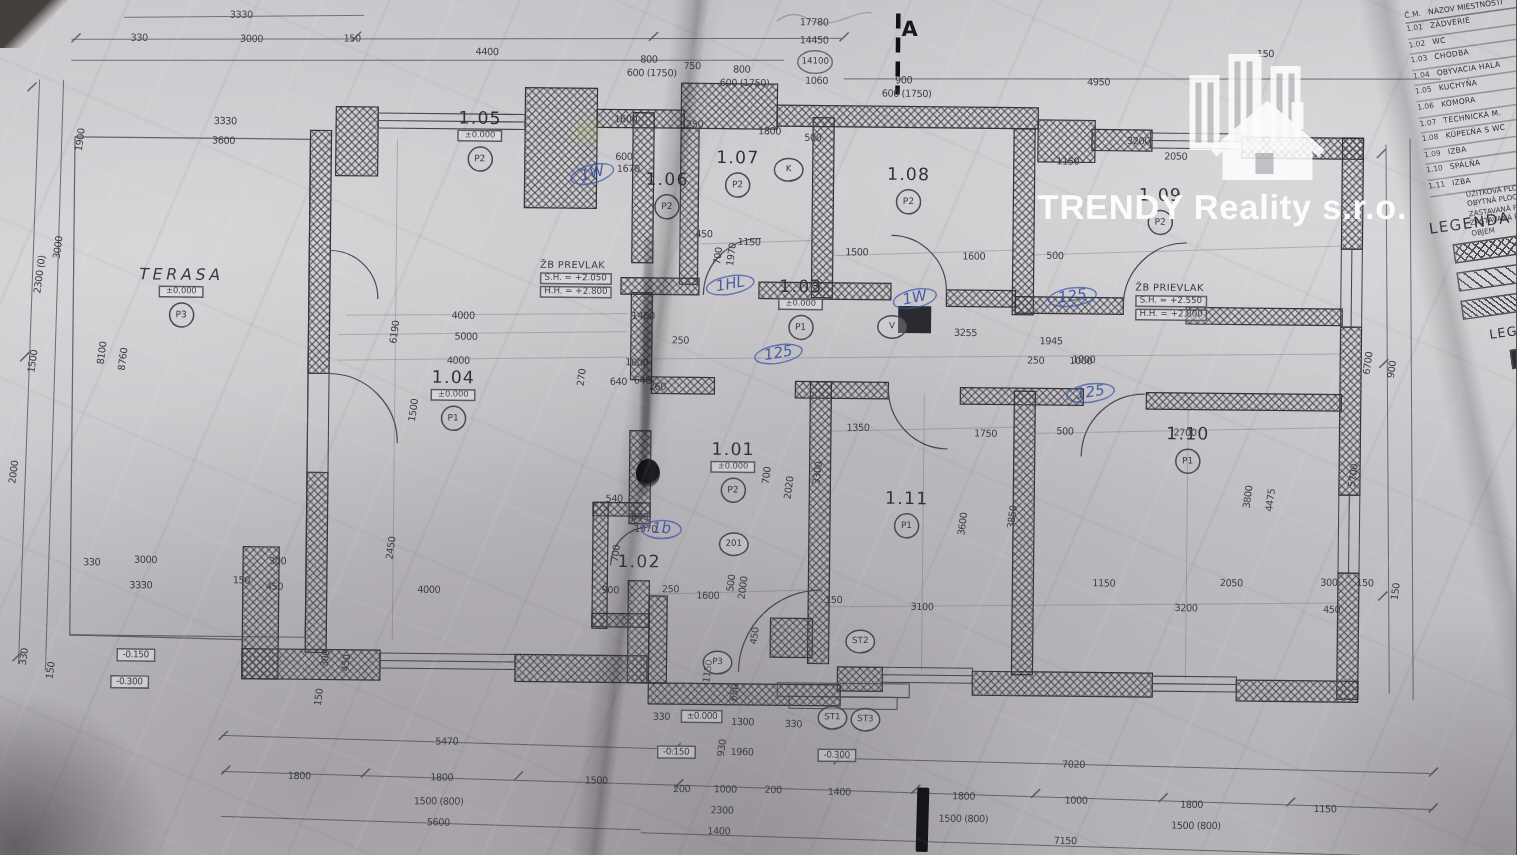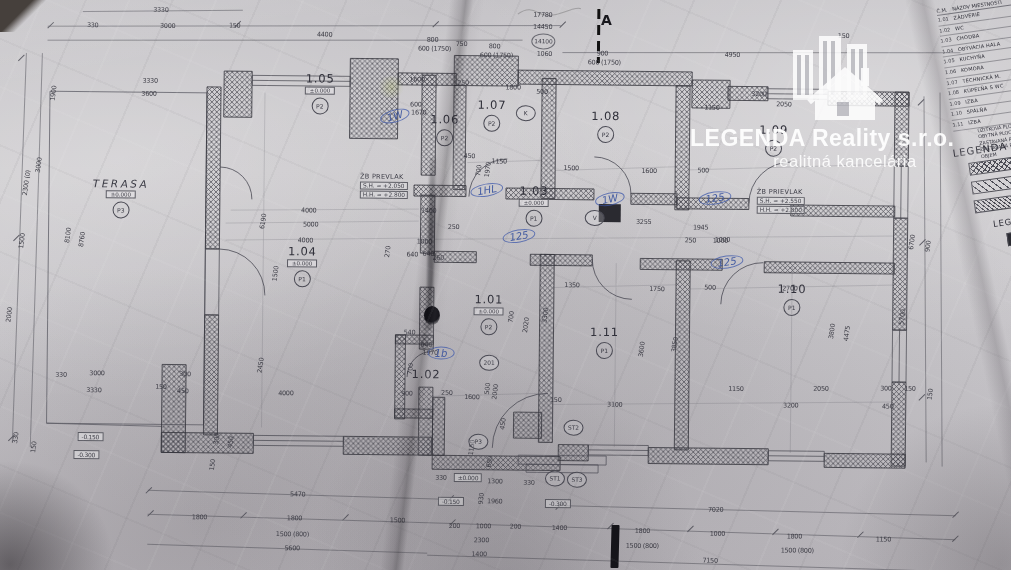--- a/index.html
+++ b/index.html
@@ -537,17 +537,16 @@
             <rect x="46" y="13" width="4" height="54"></rect>
           <rect x="66" y="21" width="4" height="46"></rect>
             <rect x="74" y="21" width="4" height="46"></rect>
         </g>
         <path d="M30,72 L60,46 L90,72 L90,92 L30,92 Z" fill="rgba(255,255,255,0.92)"></path>
         <rect x="76" y="40" width="8" height="18" fill="rgba(255,255,255,0.92)"></rect>
         <path d="M24,74 L60,43 L96,74" stroke="rgba(255,255,255,0.92)" stroke-width="6" fill="none"></path>
         <rect x="52" y="74" width="12" height="14" fill="rgba(150,150,160,0.6)"></rect>
       </g>
     </svg>
-    <div class="wm-company">LEGENDA Reality s.r.o.</div>
-    <div class="wm-tagline">realitná kancelária</div>
+    <div class="wm-company">TRENDY Reality s.r.o.</div>
   </div>
 
 </div>
 
 </body></html>

